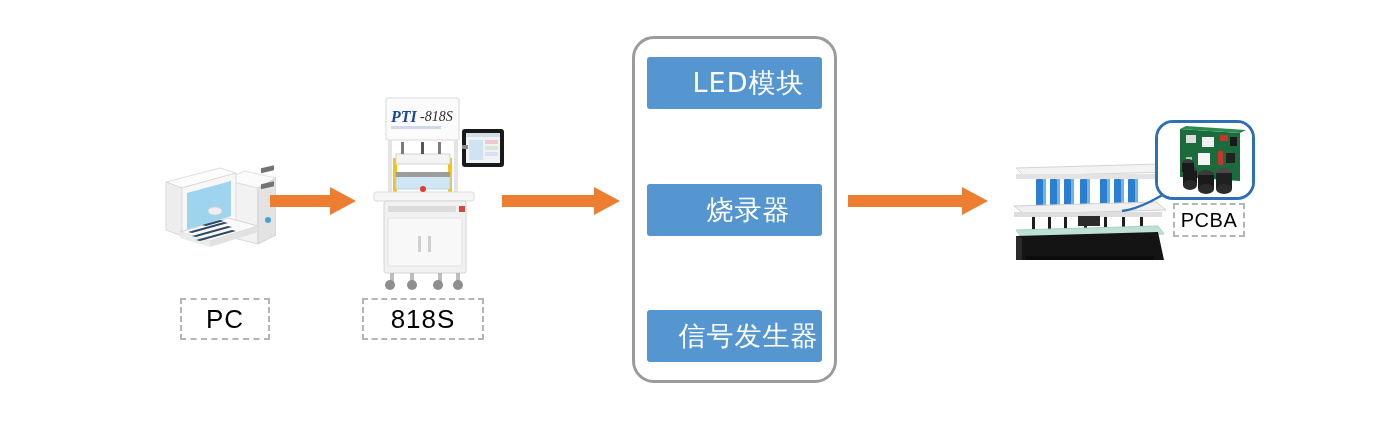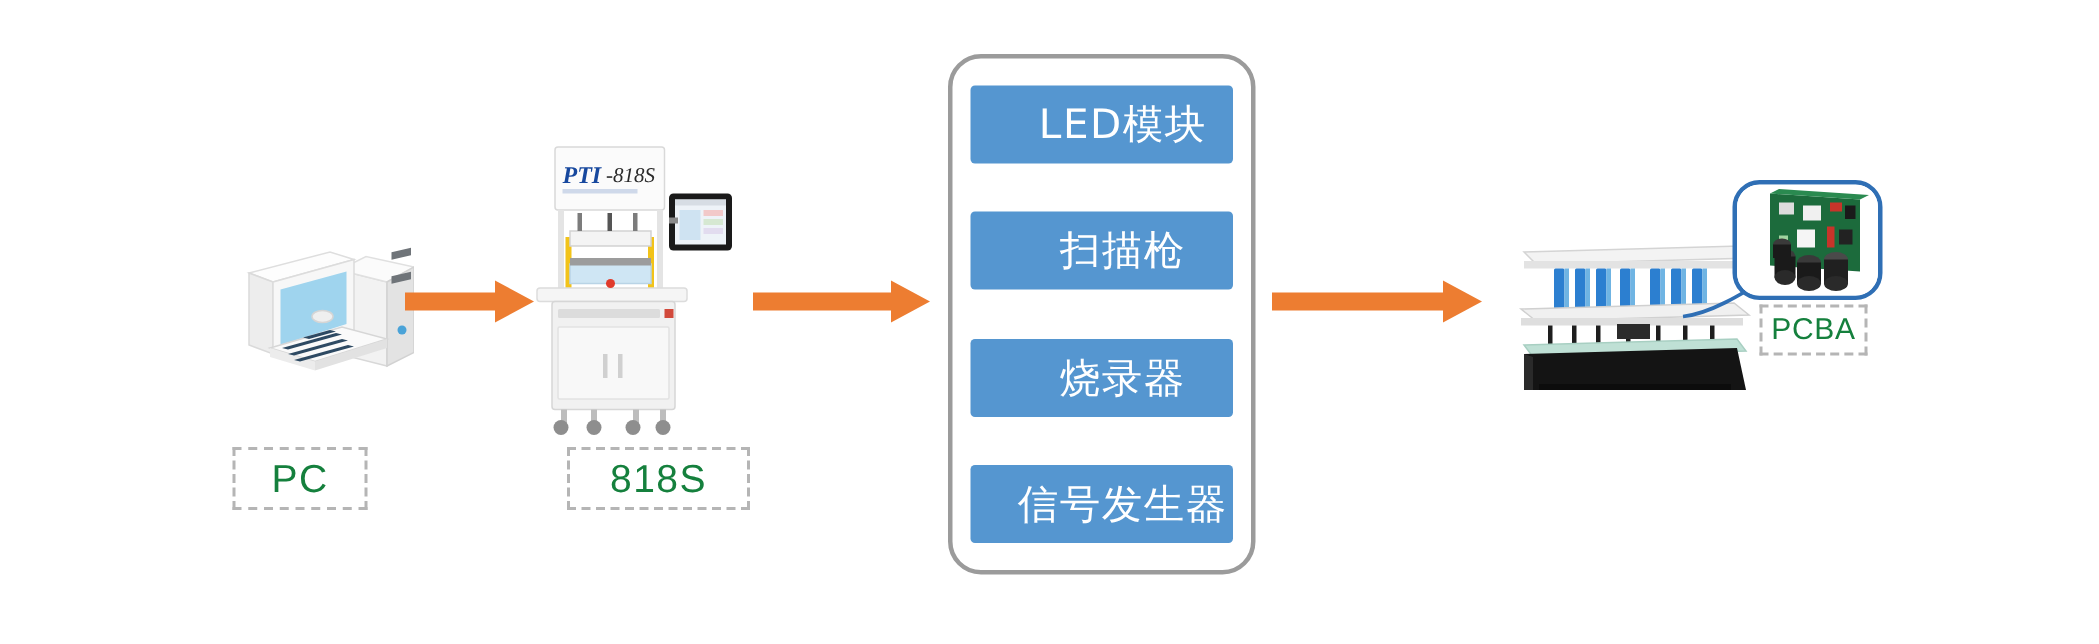--- a/index.html
+++ b/index.html
@@ -17,21 +17,21 @@
 
   .stage { position: absolute; inset: 0; }
 
   
   .caption-box {
     position: absolute;
     border: 2px dashed #b5b5b5;
     display: flex;
     align-items: center;
     justify-content: center;
-    color: #15803d;
+    color: #000000;
     font-size: 26px;
     letter-spacing: 1px;
     background: transparent;
   }
   .caption-box.small { font-size: 20px; border-width: 2px; letter-spacing: 0.5px; }
 
   
   .arrow { position: absolute; }
   .arrow svg { display: block; }
 
@@ -60,21 +60,21 @@
     letter-spacing: 1px;
     font-family: "DejaVu Sans", "Liberation Sans", sans-serif;
     white-space: nowrap;
     padding-left: 28px;
   }
 
   
   .pc-wrap { position: absolute; left: 158px; top: 140px; width: 118px; height: 118px; }
 
   
-  .machine-wrap { position: absolute; left: 352px; top: 96px; width: 160px; height: 195px; }
+  .machine-wrap { position: absolute; left: 368px; top: 96px; width: 160px; height: 195px; }
 
   
   .fixture-wrap { position: absolute; left: 1008px; top: 160px; width: 170px; height: 100px; }
 
   
   .pcba-callout {
     position: absolute;
     left: 1155px; top: 120px;
     width: 100px; height: 80px;
     border: 3px solid #2f6fb5;
@@ -113,21 +113,21 @@
       <g fill="#2e4a63">
         <polygon points="30,92 66,82 70,83 34,93"></polygon>
         <polygon points="34,96 70,86 74,87 38,97"></polygon>
         <polygon points="38,100 74,90 78,91 42,101"></polygon>
         <polygon points="44,85 62,80 66,81 48,86"></polygon>
       </g>
 
       <ellipse cx="57" cy="71" rx="7" ry="4" fill="#efefef" stroke="#d5d5d5" stroke-width="1"></ellipse>
     </svg>
   </div>
-  <div class="caption-box" style="left:155px; top:298px; width:90px; height:42px;">
+  <div class="caption-box" style="left:180px; top:298px; width:90px; height:42px;">
     <span>PC</span>
   </div>
 
   <div class="arrow" style="left:270px; top:186px;">
     <svg width="86" height="30" viewBox="0 0 86 30">
       <polygon points="0,9 60,9 60,1 86,15 60,29 60,21 0,21" fill="#ED7D31"></polygon>
     </svg>
   </div>
 
   <div class="machine-wrap">
@@ -178,36 +178,33 @@
         <rect x="88" y="177" width="4" height="9"></rect>
       </g>
       <g fill="#8e8e8e">
         <circle cx="22" cy="189" r="5"></circle>
         <circle cx="44" cy="189" r="5"></circle>
         <circle cx="70" cy="189" r="5"></circle>
         <circle cx="90" cy="189" r="5"></circle>
       </g>
     </svg>
   </div>
-  <div class="caption-box" style="left:378px; top:298px; width:122px; height:42px;">
+  <div class="caption-box" style="left:362px; top:298px; width:122px; height:42px;">
     <span>818S</span>
   </div>
 
   <div class="arrow" style="left:502px; top:186px;">
     <svg width="118" height="30" viewBox="0 0 118 30">
       <polygon points="0,9 92,9 92,1 118,15 92,29 92,21 0,21" fill="#ED7D31"></polygon>
     </svg>
   </div>
 
   <div class="module-panel">
     <div class="module-box">
       <span>LED模块</span>
-    </div>
-    <div class="module-box">
-      <span>扫描枪</span>
     </div>
     <div class="module-box">
       <span>烧录器</span>
     </div>
     <div class="module-box">
       <span>信号发生器</span>
     </div>
   </div>
 
   <div class="arrow" style="left:848px; top:186px;">

